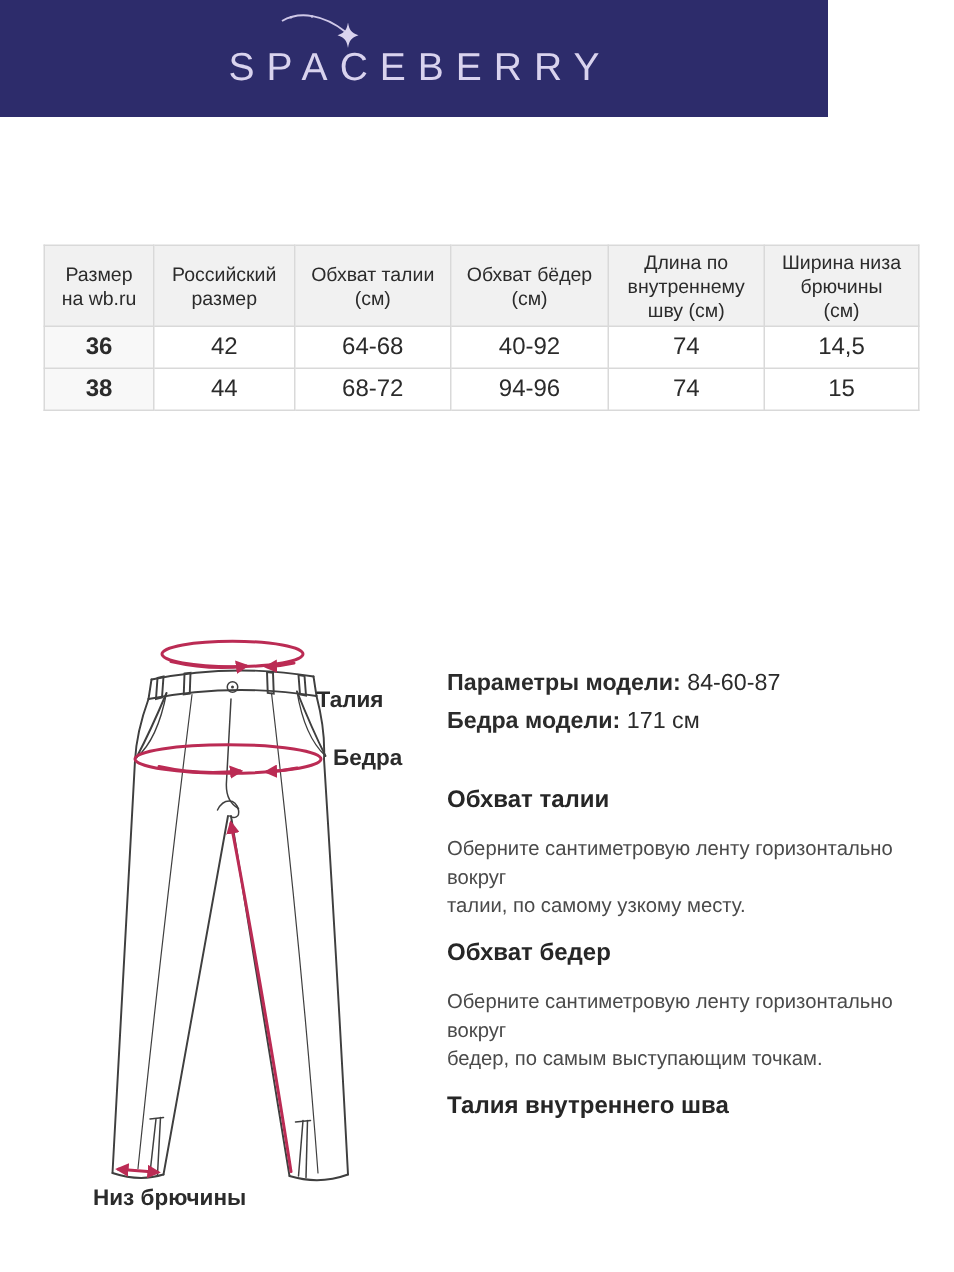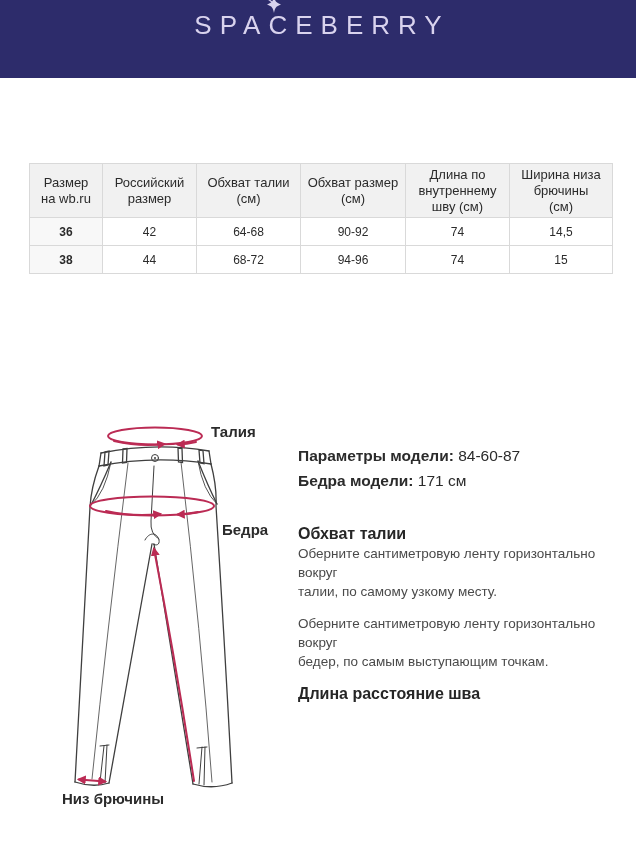--- a/index.html
+++ b/index.html
@@ -1,55 +1,55 @@
 <!DOCTYPE html>
 <html><head>
 <meta charset="utf-8">
 <style>
   * { margin:0; padding:0; box-sizing:border-box; }
   html,body { background:#ffffff; }
   body { font-family:"Liberation Sans", sans-serif; color:#262626; }
   .page { position:relative; width:636px; height:848px; background:#ffffff; overflow:hidden; }
 
   
-  .brand-header { position:absolute; left:0; top:0; width:636px; height:78px;
-    background:#2d2c6b; display:flex; justify-content:center; }
+  .brand-header { position:absolute; left:0; top:0; width:552px; height:78px;
+    background:#2d2c6b; display:flex; align-items:center; justify-content:center; }
   .brand-logo { position:relative; padding-top:10px; }
   .brand-text { font-size:26px; font-weight:400; letter-spacing:8px; padding-left:8px;
     color:#d9d3ee; }
   .star-svg { position:absolute; left:36px; top:-14px; }
 
   
   .size-table { position:absolute; left:29px; top:163px; width:583px;
     border-collapse:collapse; table-layout:fixed; }
   .size-table th, .size-table td { border:1px solid #d9d9d9; text-align:center;
     vertical-align:middle; }
   .size-table th { background:#f1f1f1; font-weight:400; font-size:13px;
     color:#2b2b2b; height:54px; line-height:16px; white-space:pre-line; }
-  .size-table td { height:28px; font-size:12px; color:#2b2b2b; background:#ffffff; }
+  .size-table td { height:28px; font-size:16px; color:#2b2b2b; background:#ffffff; }
   .size-table td.first-col { font-weight:700; background:#f8f8f8; }
 
   
   .pants-svg { position:absolute; left:48px; top:413px; }
   .diagram-label { position:absolute; font-weight:700; font-size:15px; color:#2b2b2b;
     white-space:pre-line; line-height:19px; }
-  .lbl-waist { left:211px; top:422px; }
-  .lbl-hips  { left:222px; top:520px; }
+  .lbl-waist { left:211px; top:457px; }
+  .lbl-hips  { left:222px; top:496px; }
   .lbl-inseam{ left:192px; top:556px; }
   .lbl-hem   { left:62px;  top:789px; }
 
   
   .info-col { position:absolute; left:298px; top:443px; width:318px; }
   .mi-row { font-size:15.5px; line-height:25px; color:#2b2b2b; }
   .mi-row .mi-label { font-weight:700; }
   .mi-row .mi-value { font-weight:400; }
   .section { margin-top:13px; }
   .section.first { margin-top:31px; }
   .section-title { font-size:16px; font-weight:700; color:#262626; line-height:20px; }
-  .section-text { margin-top:0; font-size:13.5px; line-height:19px; color:#4a4a4a;
+  .section-text { margin-top:12px; font-size:13.5px; line-height:19px; color:#4a4a4a;
     white-space:pre-line; }
 </style>
 </head>
 <body>
 
 <div class="page">
 
   <div class="brand-header">
     <div class="brand-logo">
       <svg class="star-svg" width="64" height="30" viewBox="0 0 64 30">
@@ -72,36 +72,36 @@
         <col style="width:103px">
     </colgroup>
     <thead>
       <tr>
         <th>Размер
 на wb.ru</th>
         <th>Российский
 размер</th>
         <th>Обхват талии
 (см)</th>
-        <th>Обхват размер
+        <th>Обхват бёдер
 (см)</th>
         <th>Длина по
 внутреннему
 шву (см)</th>
         <th>Ширина низа
 брючины
 (см)</th>
       </tr>
     </thead>
     <tbody>
       <tr>
         <td class="first-col">36</td>
         <td>42</td>
         <td>64-68</td>
-        <td>90-92</td>
+        <td>40-92</td>
         <td>74</td>
         <td>14,5</td>
       </tr>
       <tr>
         <td class="first-col">38</td>
         <td>44</td>
         <td>68-72</td>
         <td>94-96</td>
         <td>74</td>
         <td>15</td>
@@ -192,22 +192,23 @@
       <span class="mi-value">171 см</span>
     </div>
 
     <div class="section first">
       <div class="section-title">Обхват талии</div>
       <div class="section-text">Оберните сантиметровую ленту горизонтально вокруг
 талии, по самому узкому месту.</div>
     </div>
 
     <div class="section">
+      <div class="section-title">Обхват бедер</div>
       <div class="section-text">Оберните сантиметровую ленту горизонтально вокруг
 бедер, по самым выступающим точкам.</div>
     </div>
 
     <div class="section">
-      <div class="section-title">Длина расстояние шва</div>
+      <div class="section-title">Талия внутреннего шва</div>
     </div>
   </div>
 
 </div>
 
 </body></html>

